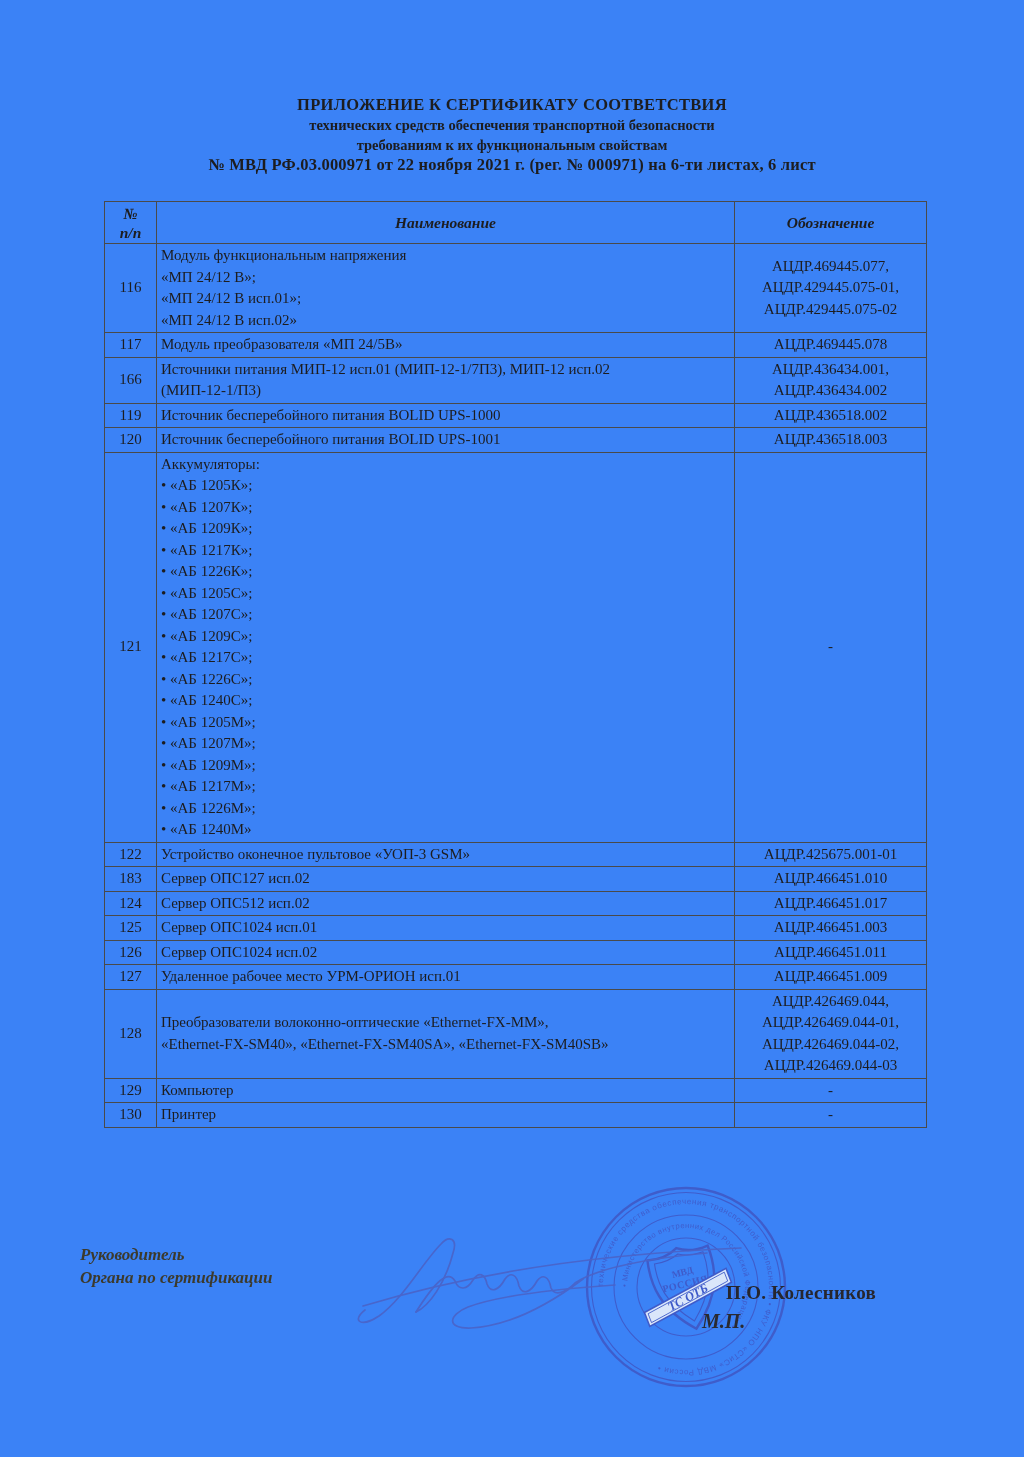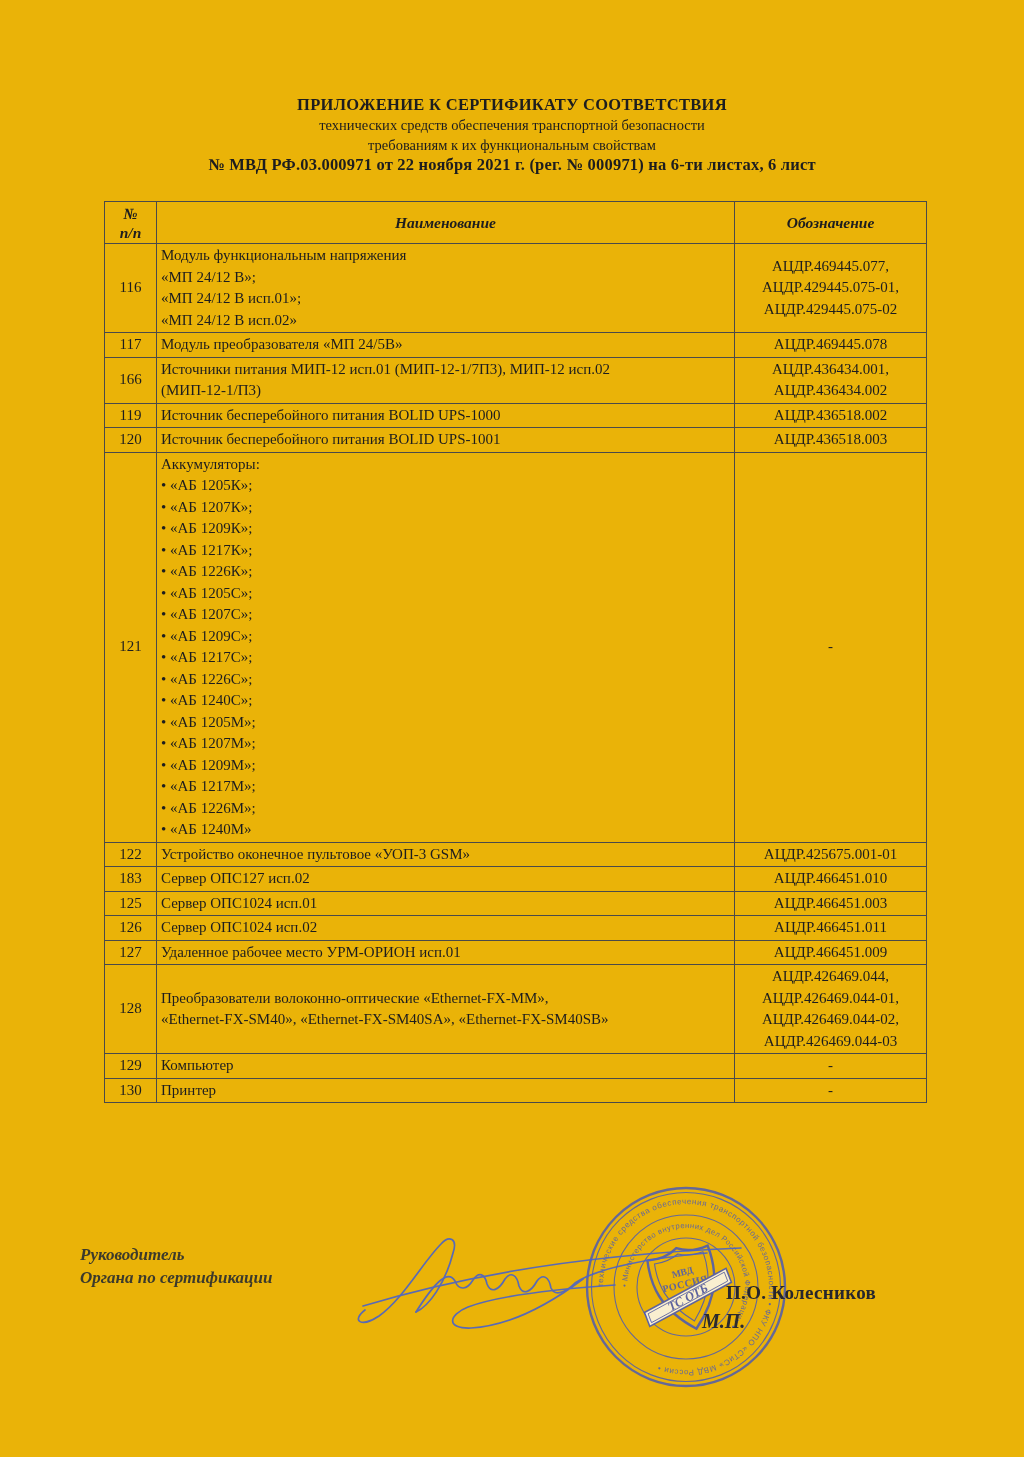--- a/index.html
+++ b/index.html
@@ -7,29 +7,29 @@
     --border:#4a4a4a;
     --sig:#4a63c8;
     --stamp:#4053c0;
     --role:#3c3a2c;
   }
   html,body{margin:0;padding:0;background:#e8e8e8;}
   .sheet{
     position:relative;
     width:1024px;height:1457px;
     margin:0 auto;
-    background:#eab308;
+    background:#3b82f6;
     font-family:"Liberation Serif","DejaVu Serif",serif;
     color:var(--text);
     overflow:hidden;
   }
   
   .doc-header{padding-top:94px;text-align:center;}
   .doc-title{font-size:16.5px;font-weight:bold;letter-spacing:.3px;line-height:21px;}
-  .doc-subtitle{font-size:14.5px;font-weight:normal;line-height:20px;}
+  .doc-subtitle{font-size:14.5px;font-weight:bold;line-height:20px;}
   .doc-regline{font-size:16.5px;font-weight:bold;letter-spacing:.2px;}
   
   table.cert{
     border-collapse:collapse;
     margin:26px 0 0 104px;
     width:822px;
     table-layout:fixed;
     font-size:15px;
   }
   table.cert col.c-num{width:52px;}
@@ -185,20 +185,29 @@
             <div class="line">АЦДР.425675.001-01</div>
           </td>
         </tr>
         <tr>
           <td class="cell-num">183</td>
           <td class="cell-name">
             <div class="line">Сервер ОПС127 исп.02</div>
           </td>
           <td class="cell-code">
             <div class="line">АЦДР.466451.010</div>
+          </td>
+        </tr>
+        <tr>
+          <td class="cell-num">124</td>
+          <td class="cell-name">
+            <div class="line">Сервер ОПС512 исп.02</div>
+          </td>
+          <td class="cell-code">
+            <div class="line">АЦДР.466451.017</div>
           </td>
         </tr>
         <tr>
           <td class="cell-num">125</td>
           <td class="cell-name">
             <div class="line">Сервер ОПС1024 исп.01</div>
           </td>
           <td class="cell-code">
             <div class="line">АЦДР.466451.003</div>
           </td>

